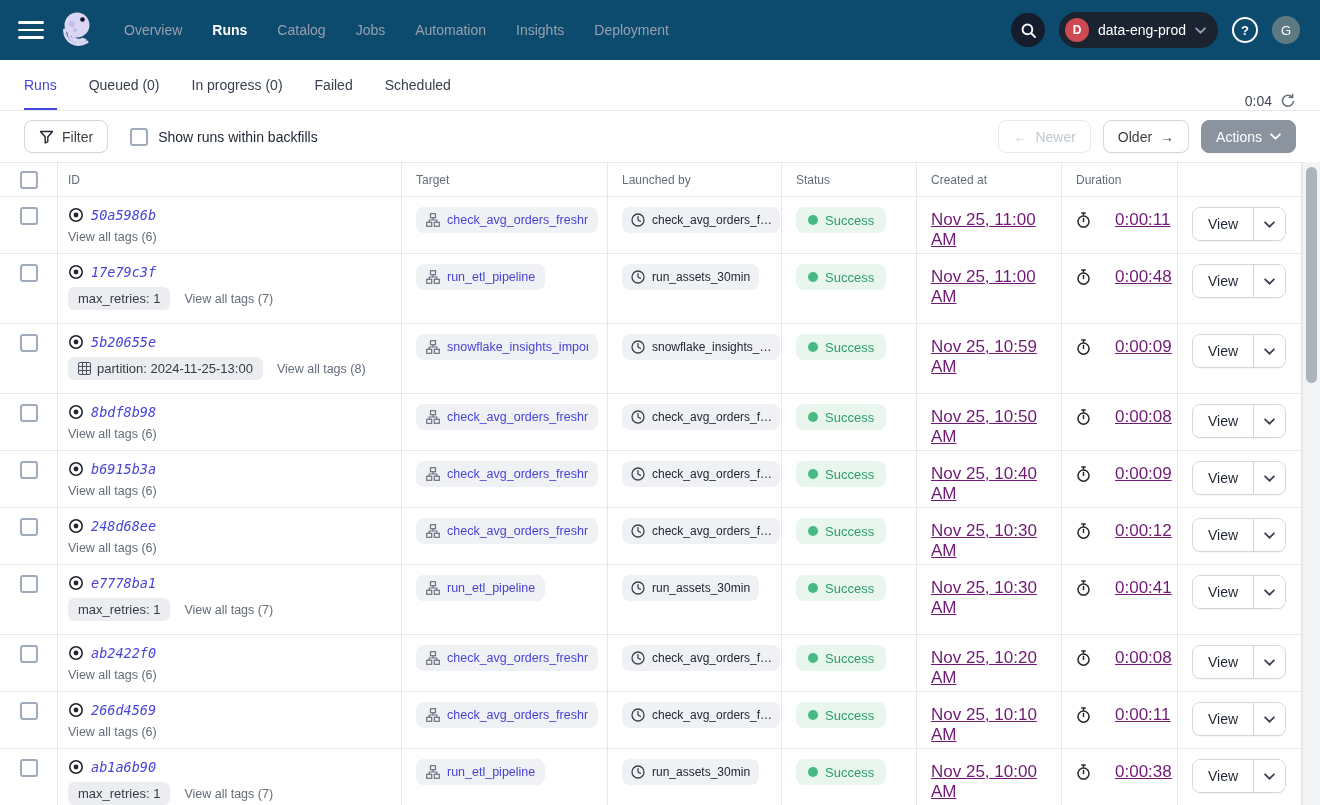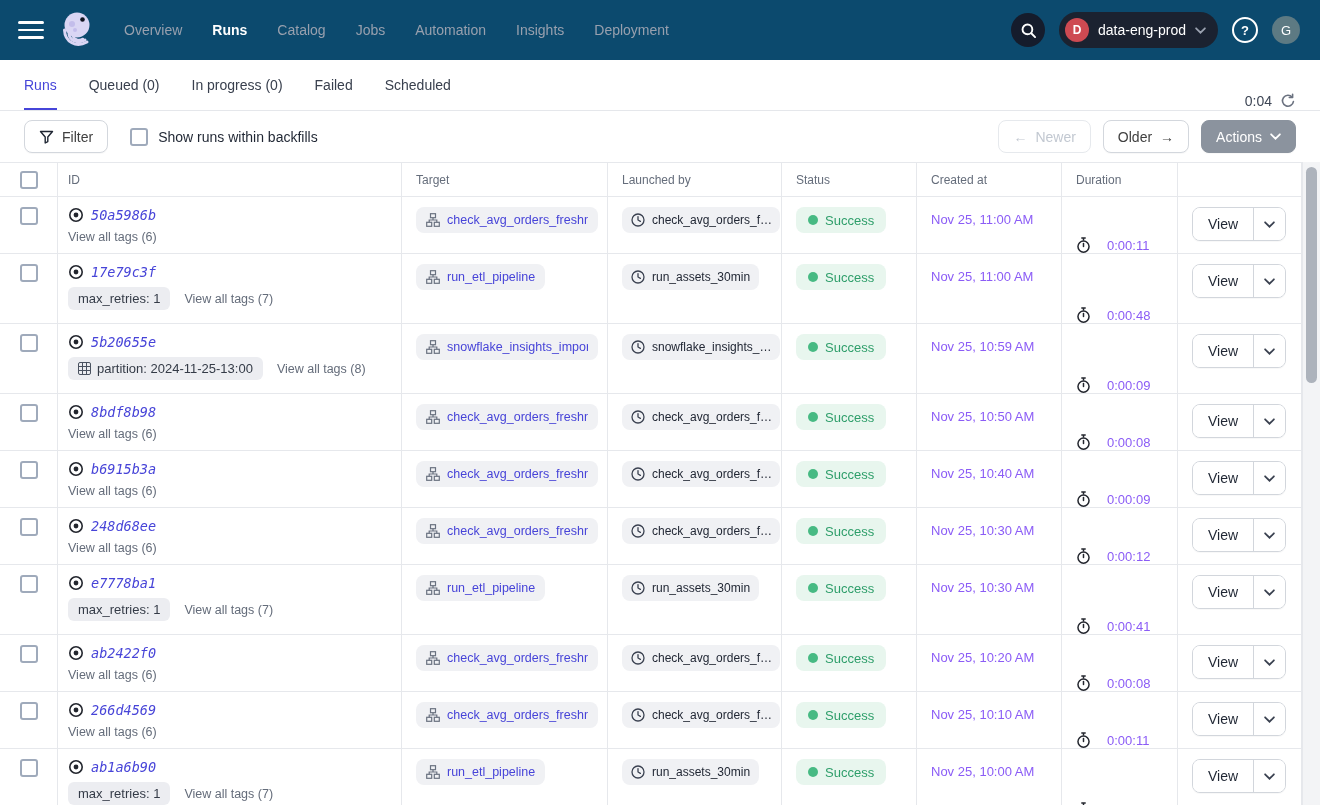--- a/index.html
+++ b/index.html
@@ -58,23 +58,23 @@
   .tag-pill { display:inline-flex; align-items:center; gap:6px; background:#ecedf1; border-radius:6px; padding:4px 10px; font-size:13px; color:#343b47; cursor:default; }
   .view-tags { font-size:12.5px; color:#646c7a; cursor:pointer; text-decoration:none; }
   .pill { display:inline-flex; align-items:center; gap:7px; height:26px; padding:0 10px; border-radius:8px; background:#f0f1f4; white-space:nowrap; overflow:hidden; cursor:pointer; }
   .target-pill { max-width:182px; }
   .target-pill .pill-text { font-size:12.5px; color:#4744d8; overflow:hidden; }
   .launched-pill { max-width:158px; padding:0 9px; }
   .launched-pill .pill-text { font-size:12px; color:#222835; overflow:hidden; }
   .pill svg { flex-shrink:0; }
   .status-pill { display:inline-flex; align-items:center; gap:7px; height:26px; padding:0 12px; border-radius:8px; background:#e8f6ee; font-size:13px; font-weight:500; color:#2e9e6a; }
   .status-dot { width:10px; height:10px; border-radius:50%; background:#47ba83; }
-  .c-created span, .c-duration .dur-text { font-size:13px; color:#8b5cf6; }
+  .c-created span, .c-duration .dur-text { font-size:17px; color:#701a75;text-decoration:underline; }
   .c-created { padding-top:13px !important; }
-  .c-duration { display:flex; align-items:flex-end; gap:16px; padding-top:13px !important; }
+  .c-duration { display:flex; align-items:flex-start; gap:24px; padding-top:13px !important; }
   .view-group { display:inline-flex; height:34px; border:1px solid #d2d6dc; border-radius:8px; overflow:hidden; background:#fff; box-shadow:0 1px 1px rgba(0,0,0,0.03); }
   .view-btn { border:none; background:#fff; padding:0 15px; font-size:14px; font-weight:500; color:#1f2633; cursor:pointer; font-family:inherit; }
   .view-caret { border:none; border-left:1px solid #d2d6dc; background:#fff; width:32px; display:flex; align-items:center; justify-content:center; cursor:pointer; }
 
   
   .scroll-gutter { position:absolute; top:162px; right:0; bottom:0; width:18px; background:#f3f4f6; border-left:1px solid #e6e8ec; }
   .scroll-thumb { position:absolute; top:5px; left:3px; width:11px; height:216px; border-radius:6px; background:#adb3bc; cursor:pointer; }
 </style>
 </head>
 <body>

